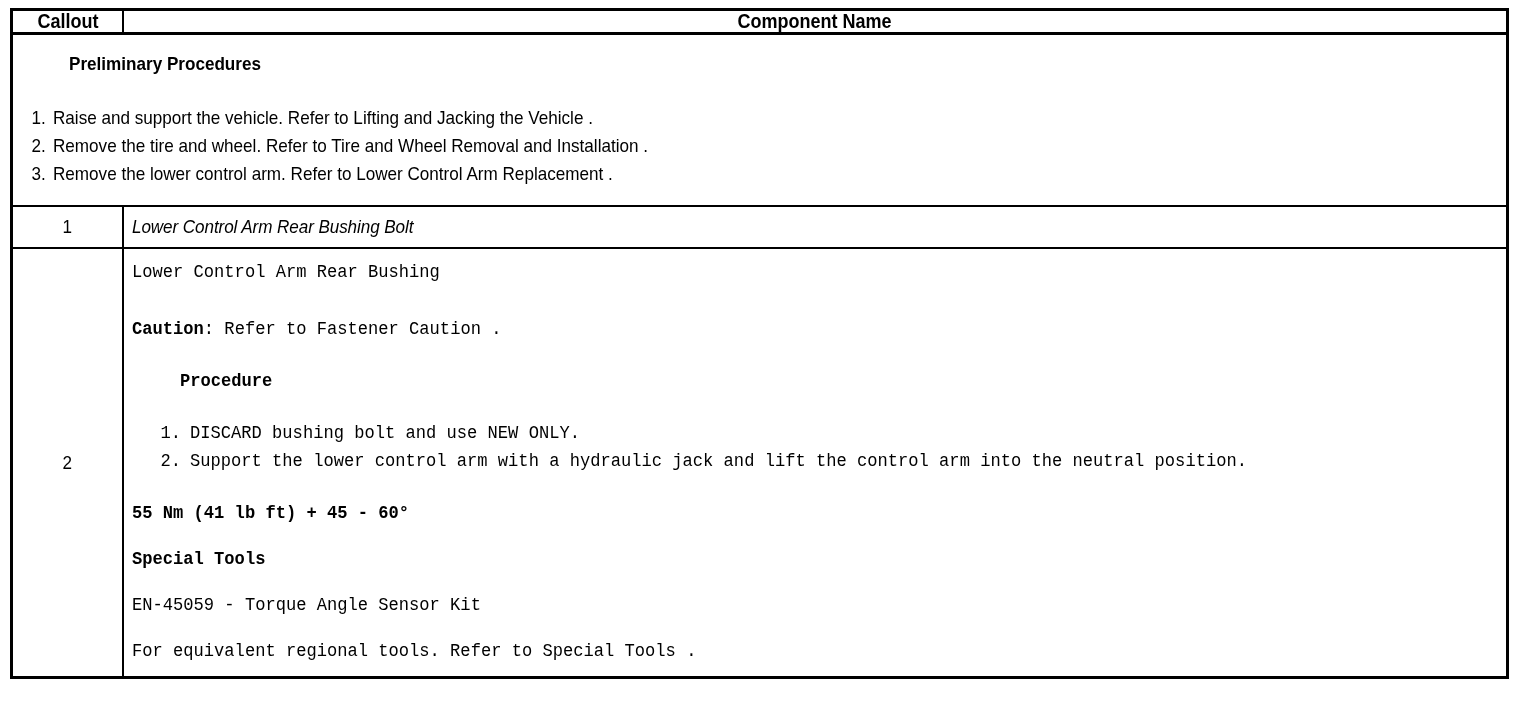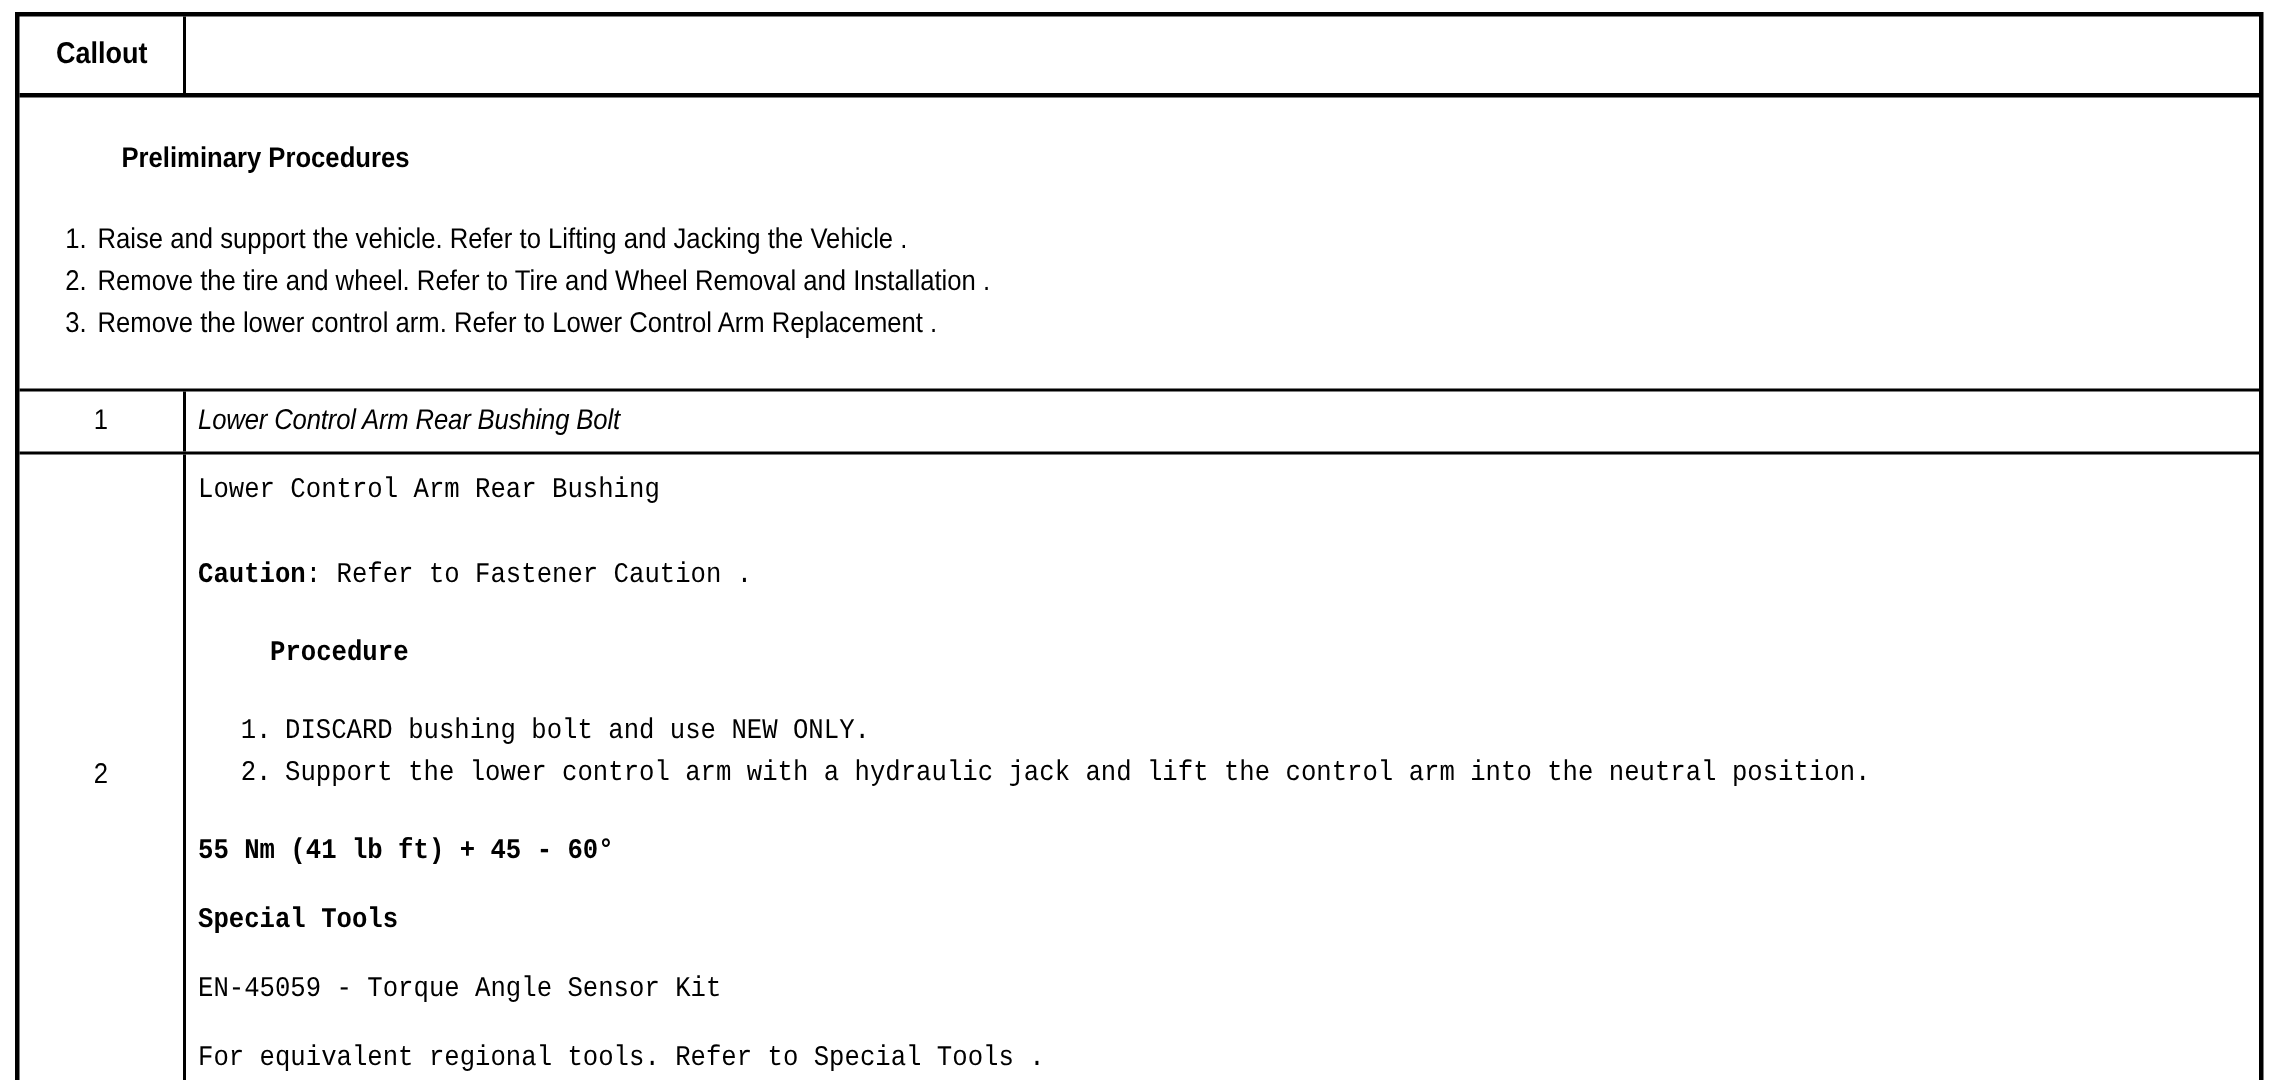--- a/index.html
+++ b/index.html
@@ -29,21 +29,21 @@
 
   .row {
     display: flex;
     align-items: stretch;
     box-sizing: border-box;
   }
 
   
   .row-header {
     border-bottom: 3px solid #000;
-    height: 54px;
+    height: 24px;
   }
   .row-header .cell-callout {
     border-right: 2px solid #000;
   }
 
   
   .row-prelim {
     border-bottom: 2px solid #000;
   }
 
@@ -63,21 +63,21 @@
     border-right: 2px solid #000;
   }
   .cell-name {
     flex: 1 1 auto;
     box-sizing: border-box;
     padding: 0 8px 0 8px;
   }
   .cell-full {
     flex: 1 1 auto;
     box-sizing: border-box;
-    padding: 16px;
+    padding: 4px;
   }
 
   
   .txt {
     font-size: 19px;
     line-height: 1.0;
     letter-spacing: -0.1px;
     transform: scaleX(0.90);
     transform-origin: left center;
     white-space: nowrap;
@@ -190,20 +190,23 @@
 </style>
 </head>
 <body>
 
 <div class="table-wrap">
 
   <div class="row row-header">
     <div class="cell-callout">
       <span class="hdr-callout">Callout</span>
     </div>
+    <div class="cell-name" style="display:flex;align-items:center;justify-content:center;">
+      <span class="hdr-name">Component Name</span>
+    </div>
   </div>
 
   <div class="row row-prelim">
     <div class="cell-full">
       <div class="prelim-block">
         <div class="prelim-heading">Preliminary Procedures</div>
         <ol class="prelim-list">
           <li>
             <span class="li-num">1.</span>
             <span class="li-txt">Raise and support the vehicle. Refer to Lifting and Jacking the Vehicle .</span>

